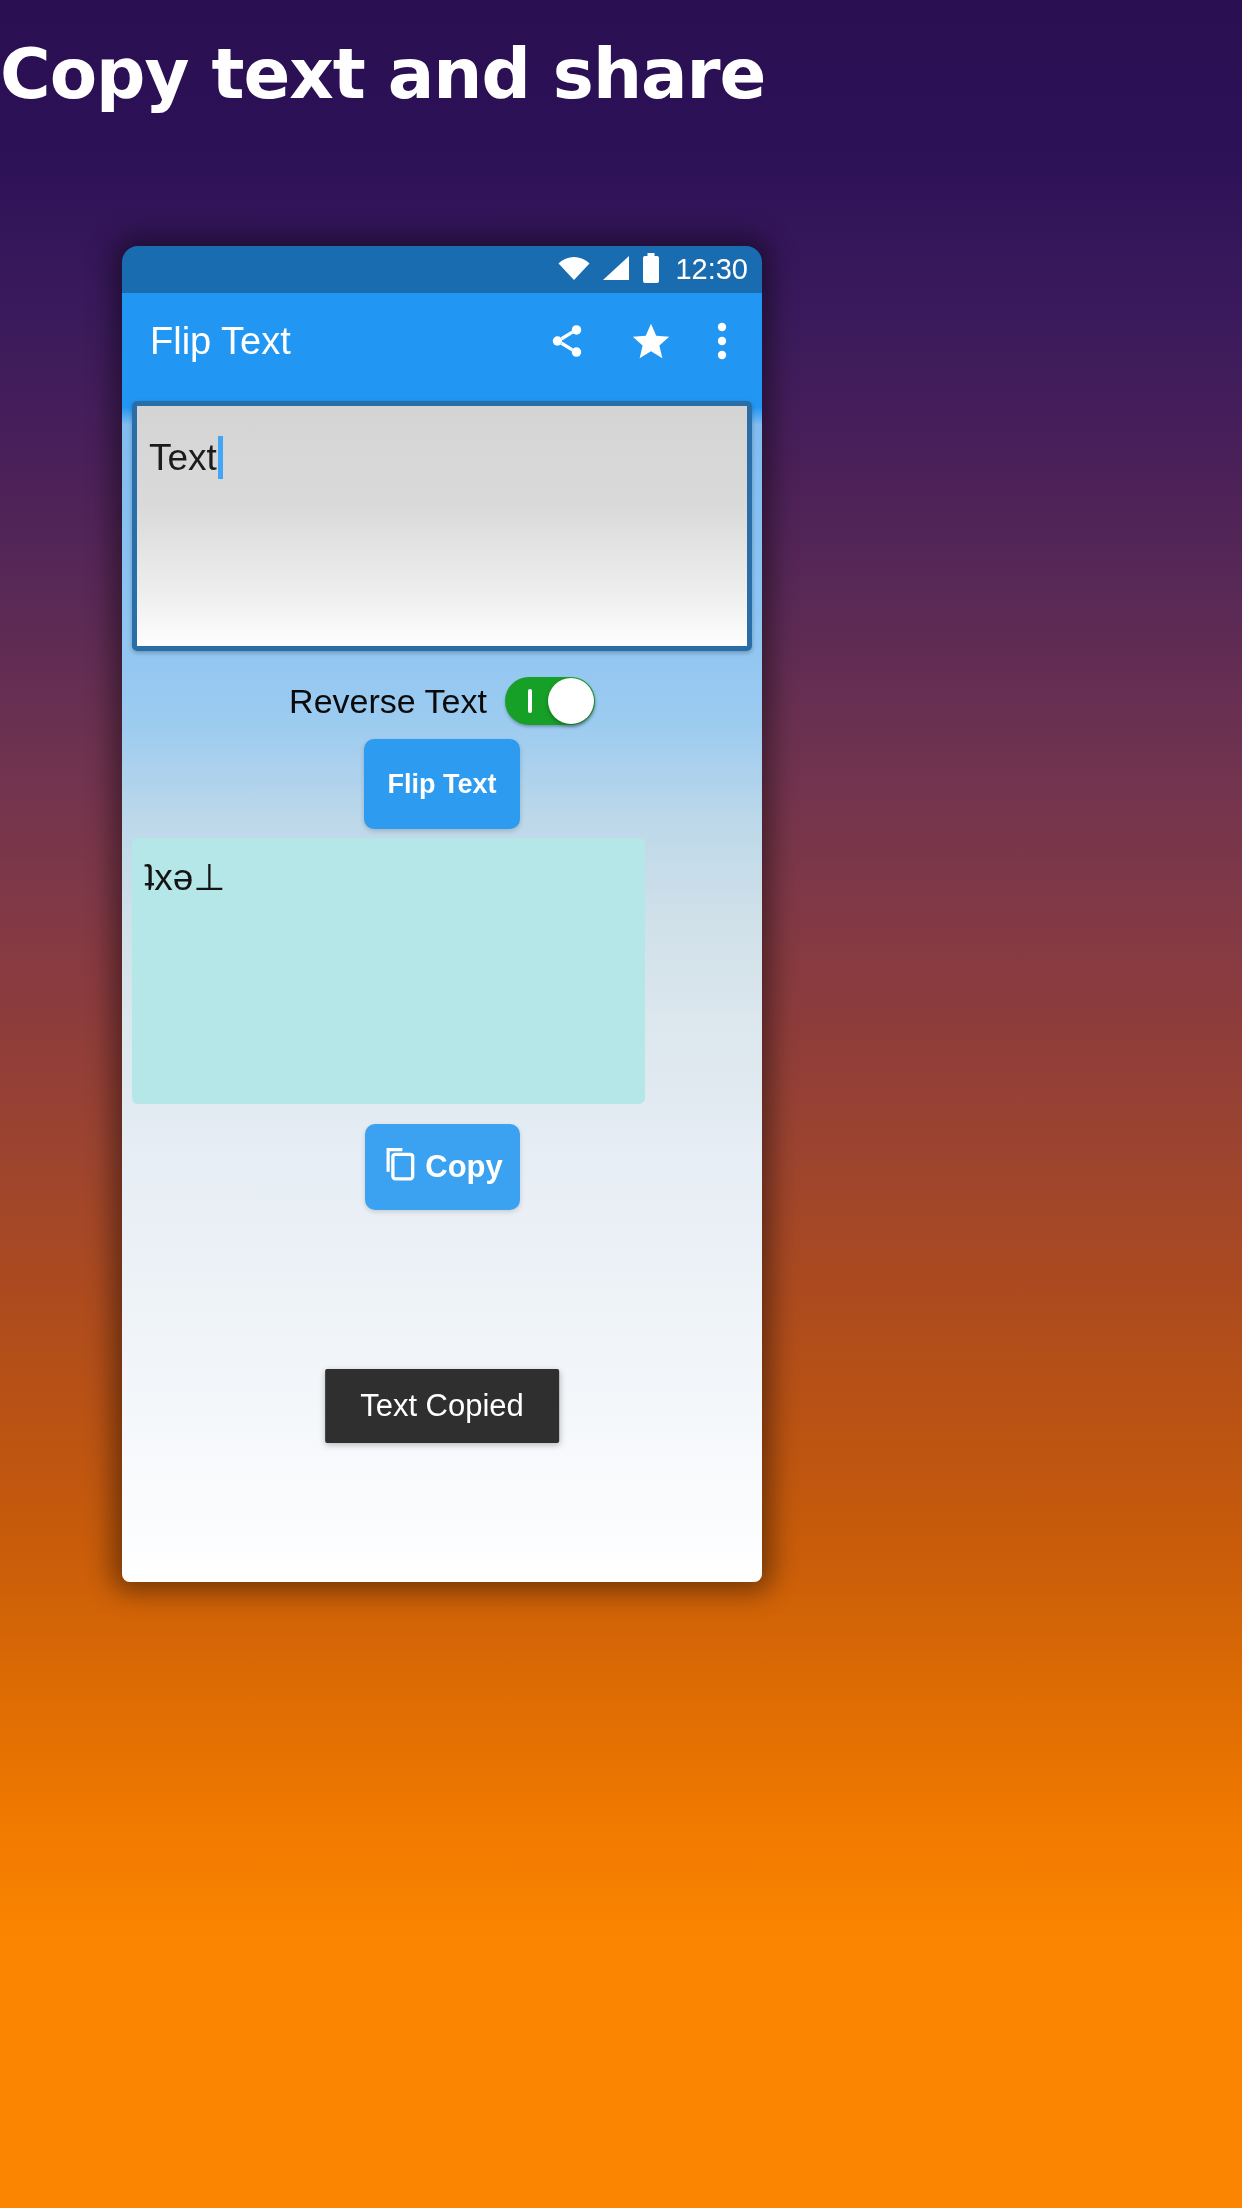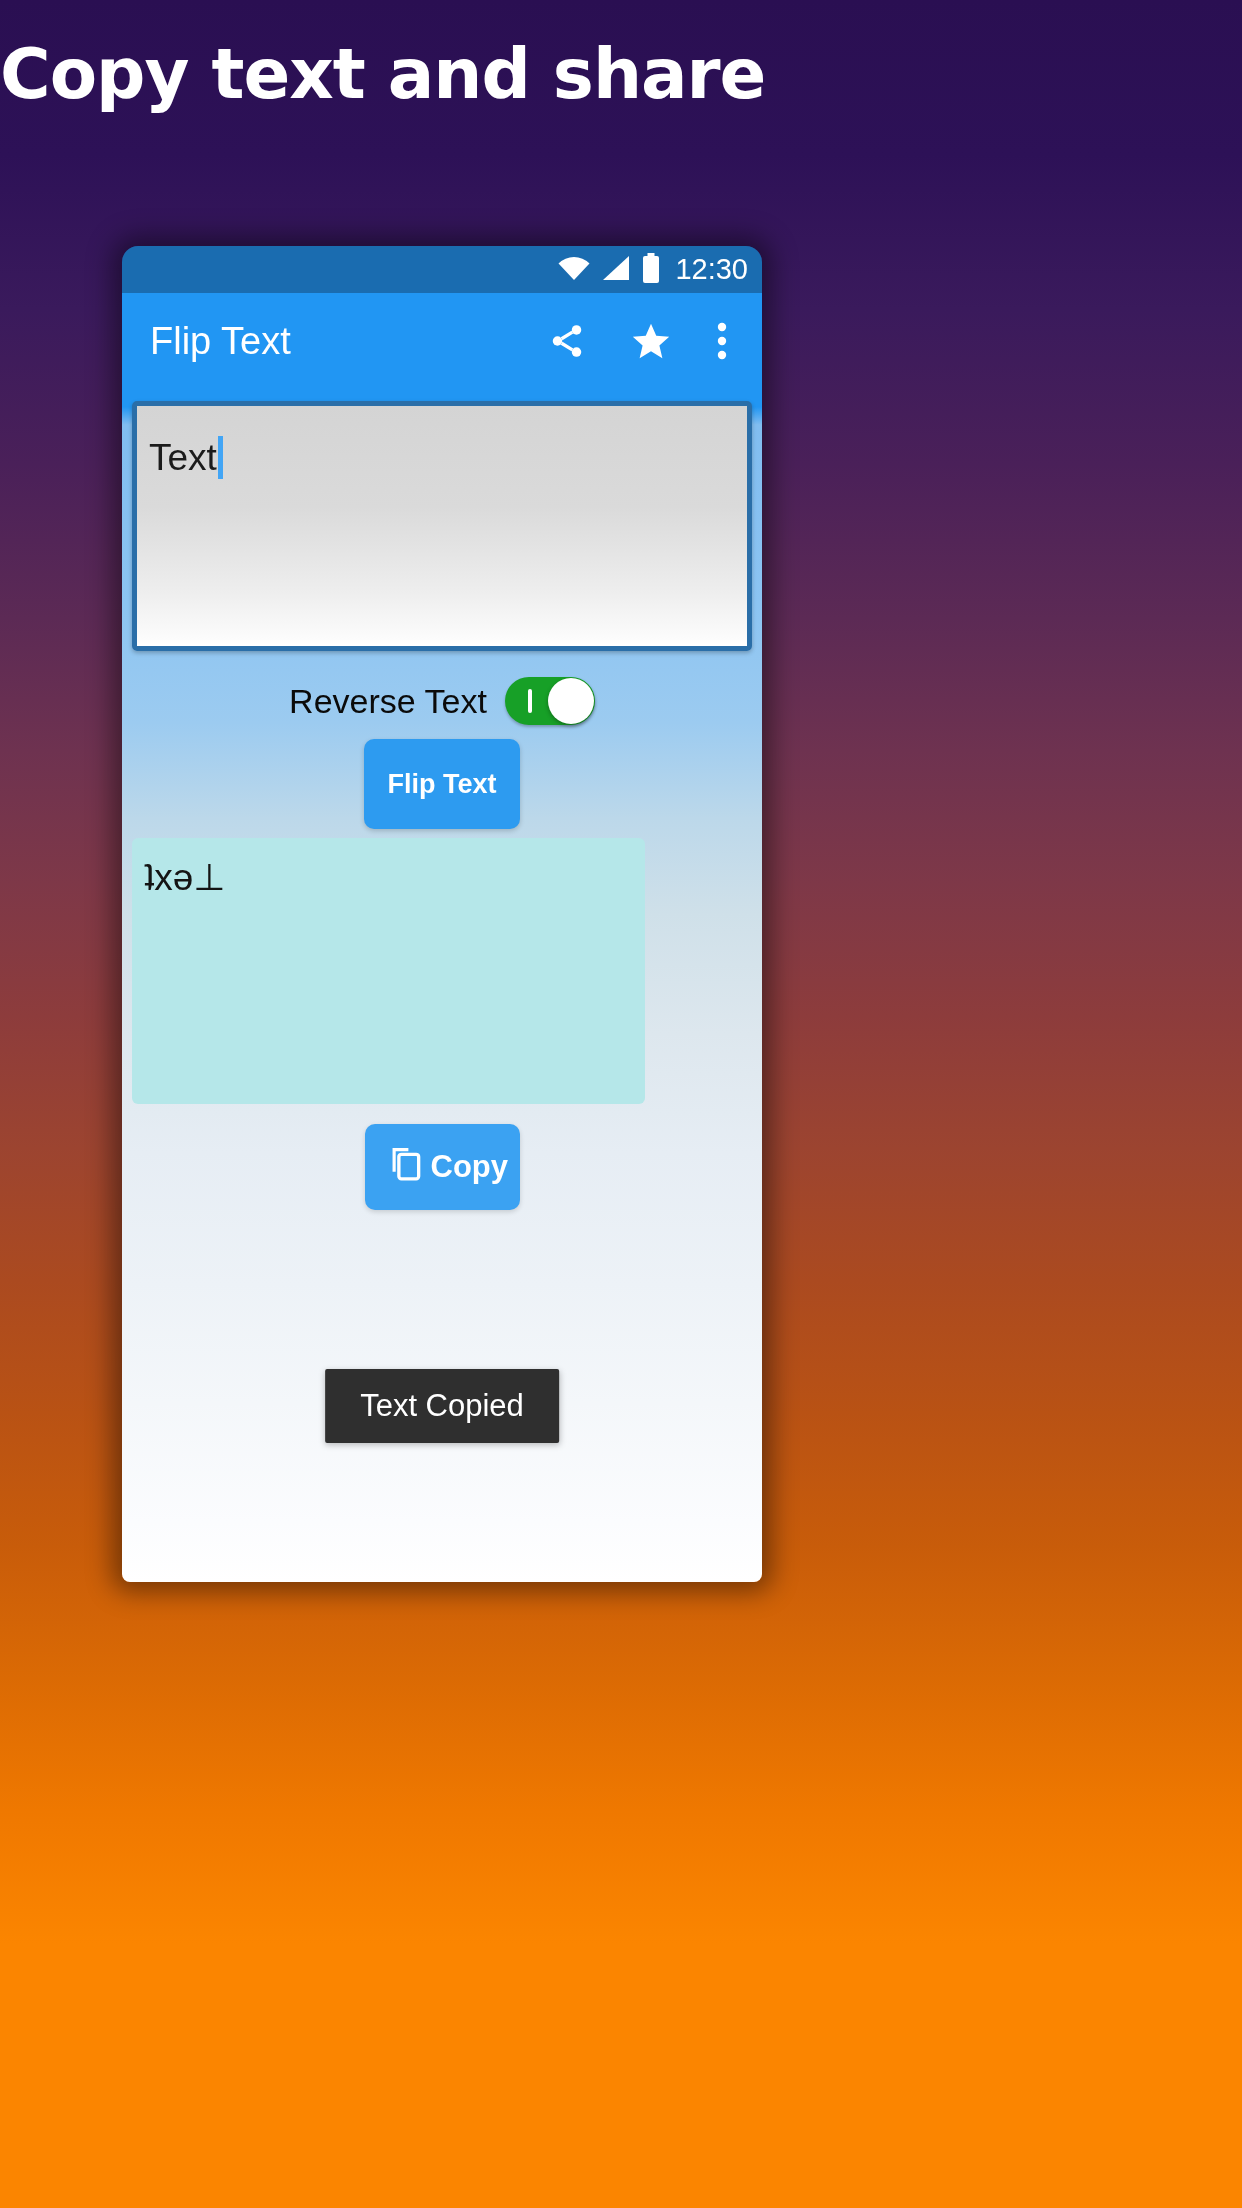--- a/index.html
+++ b/index.html
@@ -221,20 +221,21 @@
     display:flex;
     justify-content:center;
     gap:22px;
   }
   .act-btn {
     height:86px;
     border-radius:10px;
     background:#3ba2f2;
     display:flex;
     align-items:center;
+    justify-content:center;
     gap:6px;
     padding:0 22px;
     color:#ffffff;
     font-size:31px;
     font-weight:bold;
     cursor:pointer;
     box-shadow:0 2px 5px rgba(0,0,0,0.15);
     font-family:"Liberation Sans", sans-serif;
   }
   .act-btn.copy { width:155px; }

